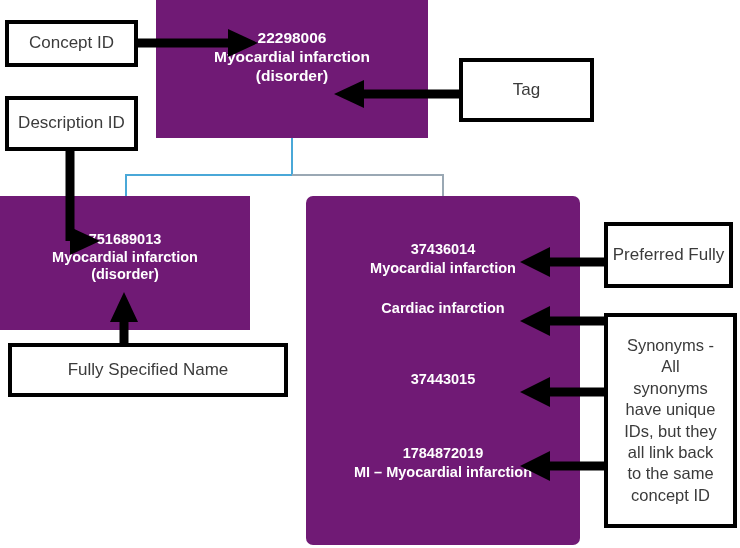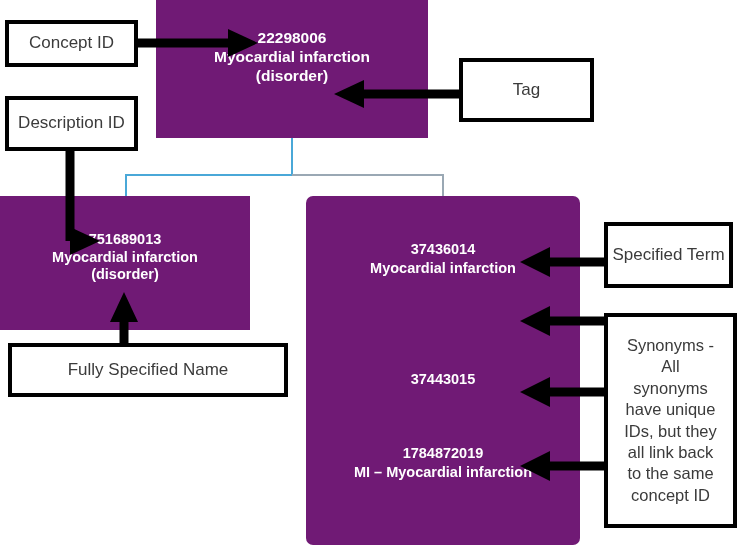--- a/index.html
+++ b/index.html
@@ -119,20 +119,21 @@
     <span class="line">Myocardial infarction</span>
     <span class="line">(disorder)</span>
   </div>
 
   <div class="blue-box" id="descriptions-box">
     <div class="desc-entry" style="top:44px;">
       <span class="line">37436014</span>
       <span class="line">Myocardial infarction</span>
     </div>
     <div class="desc-entry" style="top:103px;">
+      <span class="line">Cardiac infarction</span>
     </div>
     <div class="desc-entry" style="top:174px;text-align:center;">
       <span class="line">37443015</span>
     </div>
     <div class="desc-entry" style="top:248px;">
       <span class="line">1784872019</span>
       <span class="line">MI – Myocardial infarction</span>
     </div>
   </div>
 
@@ -188,20 +189,20 @@
 
   <div class="callout" id="callout-tag">
     <span>Tag</span>
   </div>
 
   <div class="callout" id="callout-fsn">
     <span>Fully Specified Name</span>
   </div>
 
   <div class="callout" id="callout-preferred-term">
-    <span>Specified Term</span>
+    <span>Preferred Fully</span>
   </div>
 
   <div class="callout" id="callout-synonyms">
     <span>Synonyms - All synonyms have unique IDs, but they all link back to the same concept ID</span>
   </div>
 
 </div>
 
 </body></html>

